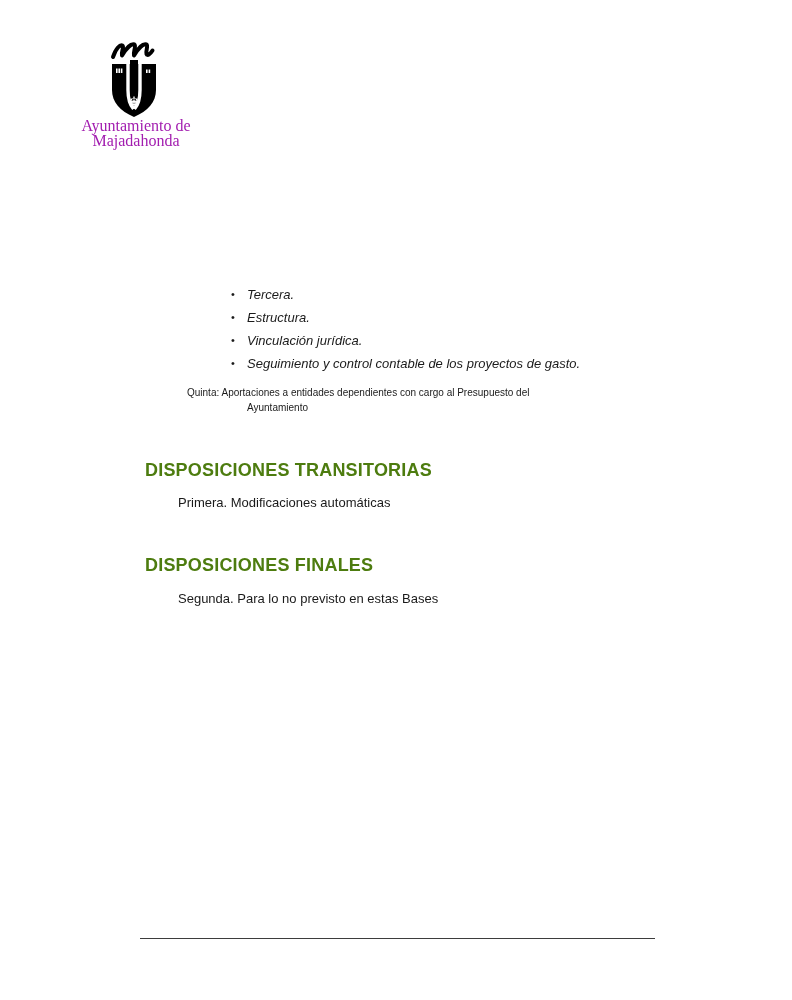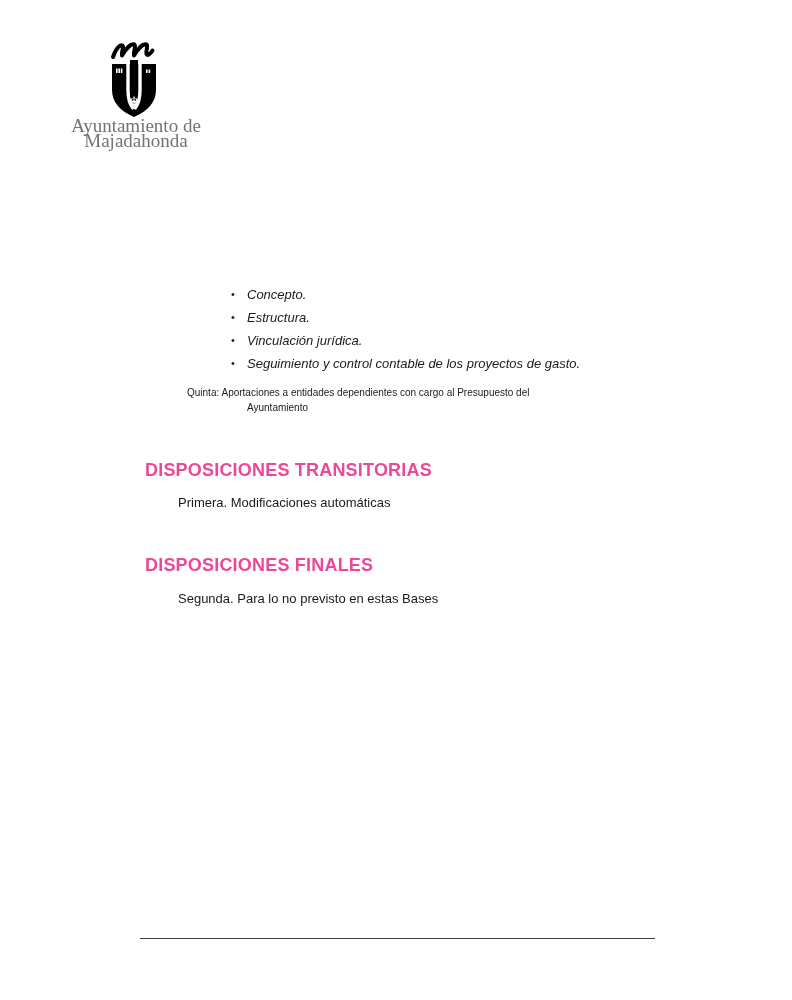--- a/index.html
+++ b/index.html
@@ -10,38 +10,38 @@
     background: #ffffff;
     font-family: "Liberation Sans", sans-serif;
     color: #1a1a1a;
     overflow: hidden;
   }
   
   .logo-svg { position: absolute; left: 106px; top: 40px; width: 56px; height: 78px; }
   .logo-caption {
     position: absolute; left: 70px; top: 118px; width: 132px;
     font-family: "Liberation Serif", serif;
-    font-size: 19px; line-height: 15px; text-align: center; color: #737373;
+    font-size: 16px; line-height: 15px; text-align: center; color: #a21caf;
   }
   
   .toc { position: absolute; left: 177px; top: 200px; }
   .toc-item { font-size: 13px; line-height: 13px; margin-bottom: 16px; white-space: nowrap; }
   
   .bullets { position: absolute; left: 231px; top: 288px; }
   .bullet-row { display: flex; align-items: center; height: 13px; margin-bottom: 10px; white-space: nowrap; }
   .bullet-mark { width: 16px; font-size: 11px; line-height: 13px; color: #1a1a1a; }
   .bullet-text { font-size: 13px; line-height: 13px; font-style: italic; }
   
   .quinta { position: absolute; left: 187px; top: 386px; font-size: 10px; line-height: 14.5px; }
   .quinta .wrap-line { padding-left: 60px; }
   
   .sec-title {
     position: absolute; left: 145px;
     font-size: 18px; font-weight: bold; line-height: 19px;
-    letter-spacing: 0.2px; color: #ec4899; white-space: nowrap;
+    letter-spacing: 0.2px; color: #4d7c0f; white-space: nowrap;
   }
   .sec-title.transitorias { top: 461px; }
   .sec-title.finales { top: 556px; }
   .sec-items { position: absolute; left: 178px; }
   .sec-items.transitorias { top: 496px; }
   .sec-items.finales { top: 592px; }
   .sec-item { font-size: 13px; line-height: 13px; margin-bottom: 16px; white-space: nowrap; }
   
   .footer-rule { position: absolute; left: 140px; top: 938px; width: 515px; height: 1.4px; background: #3d3d3d; }
   .footer-row {
@@ -87,21 +87,21 @@
 
   <div class="logo-caption">
     <div>Ayuntamiento de</div>
     <div>Majadahonda</div>
   </div>
 
 
   <div class="bullets">
     <div class="bullet-row">
       <span class="bullet-mark">•</span>
-      <span class="bullet-text">Concepto.</span>
+      <span class="bullet-text">Tercera.</span>
     </div>
     <div class="bullet-row">
       <span class="bullet-mark">•</span>
       <span class="bullet-text">Estructura.</span>
     </div>
     <div class="bullet-row">
       <span class="bullet-mark">•</span>
       <span class="bullet-text">Vinculación jurídica.</span>
     </div>
     <div class="bullet-row">

